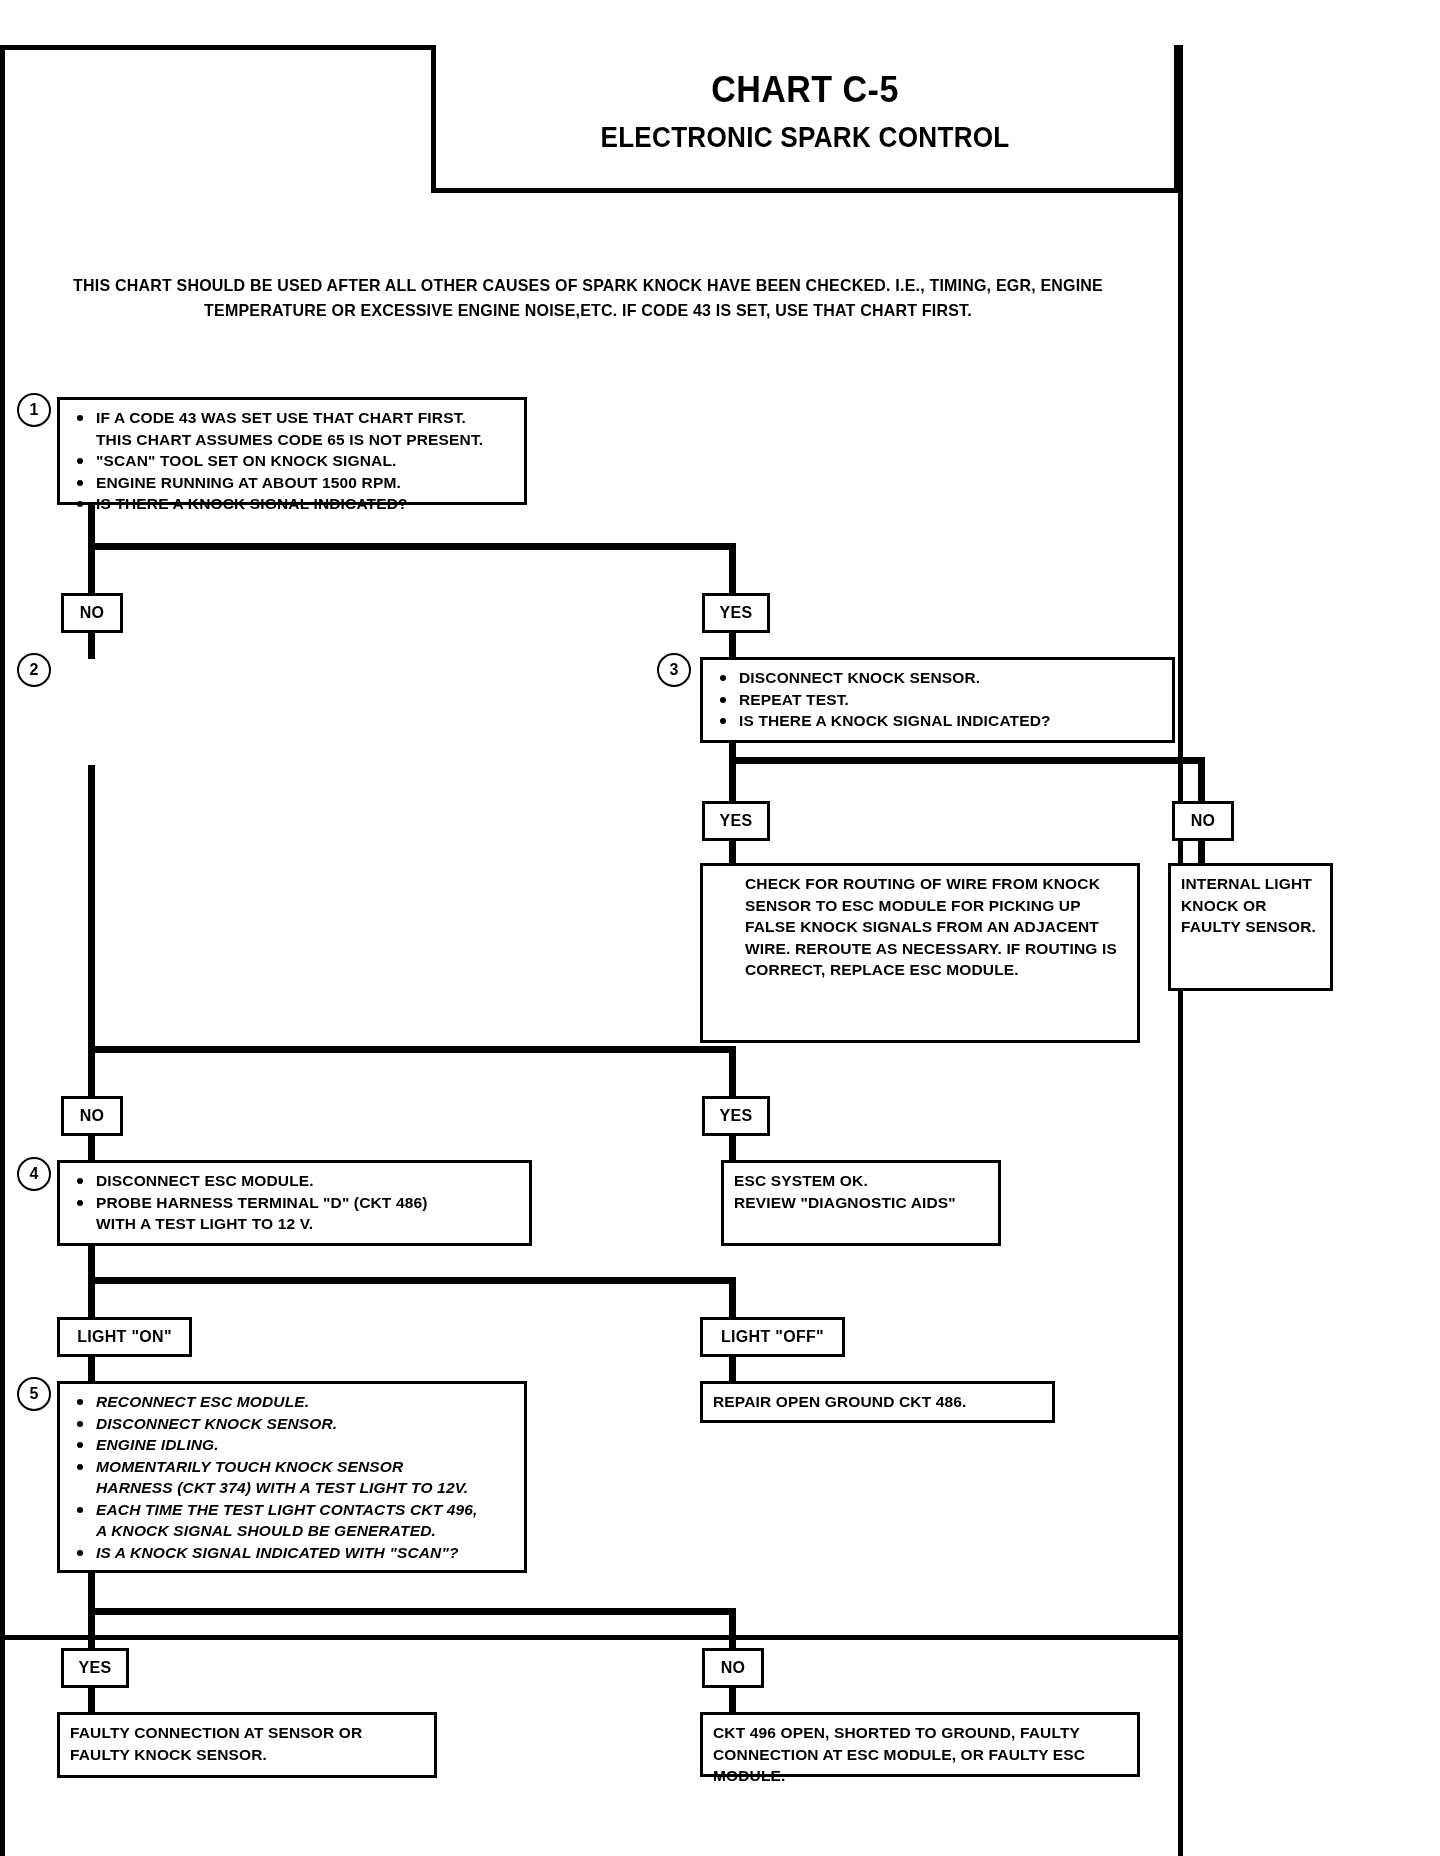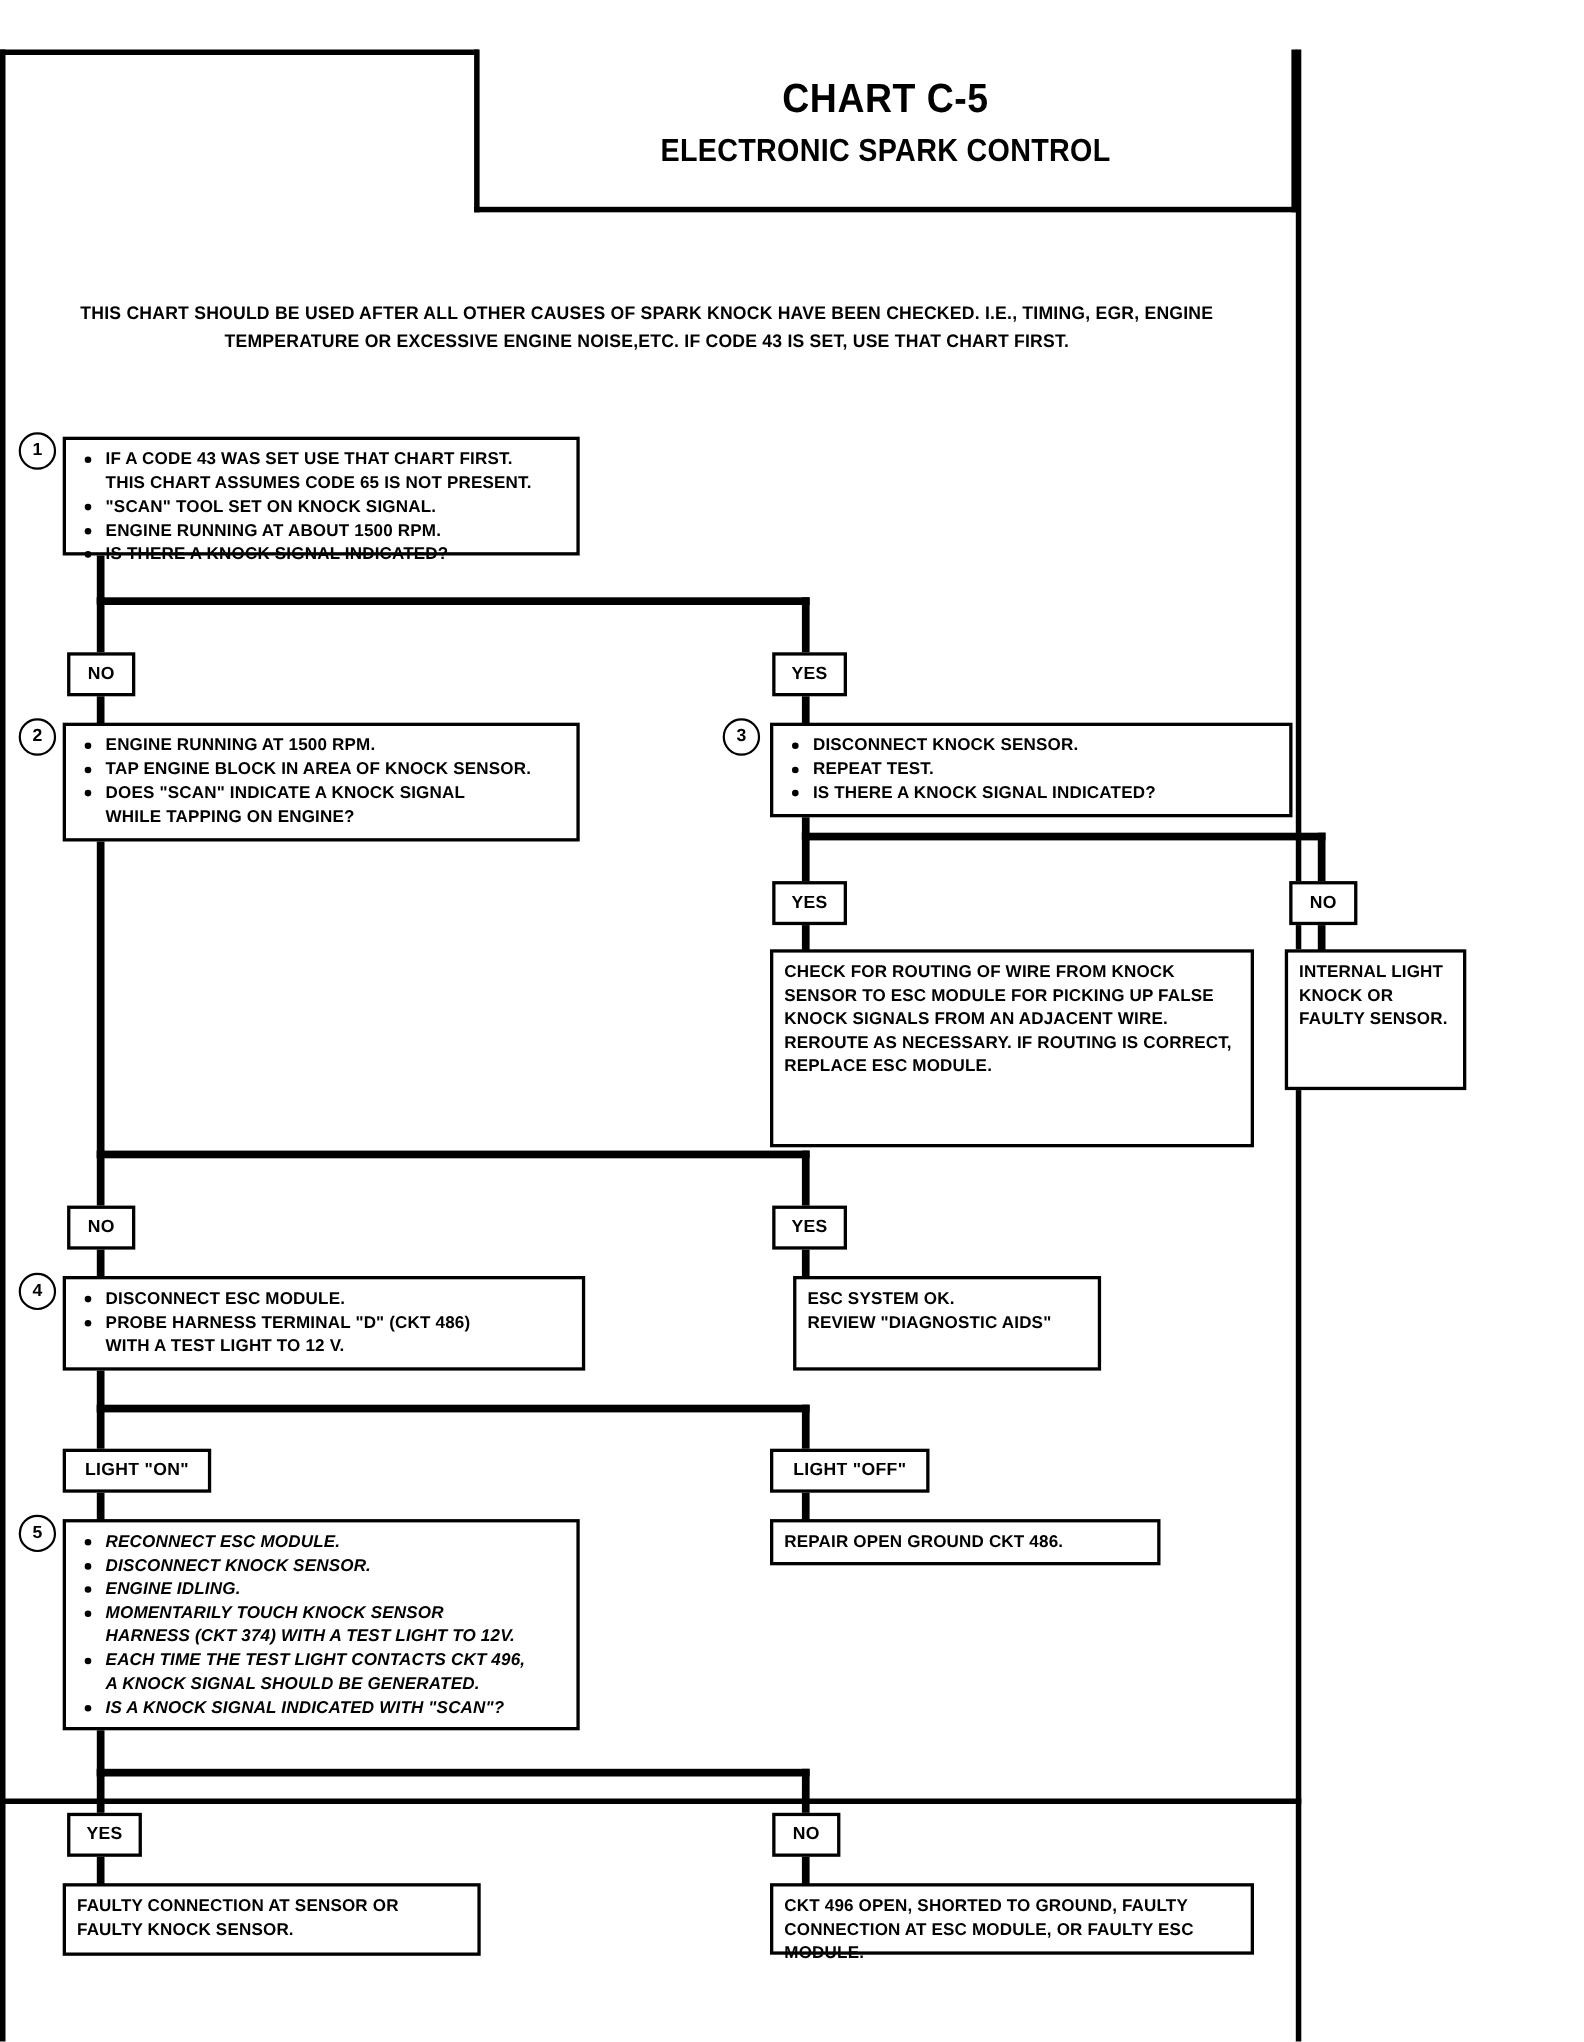--- a/index.html
+++ b/index.html
@@ -106,30 +106,20 @@
   <div class="ln" style="left:729px;top:498px;width:7px;height:52px;"></div>
   <div class="ln" style="left:88px;top:498px;width:7px;height:52px;"></div>
 
   <div class="tag" style="left:61px;top:548px;width:62px;height:40px;">NO</div>
   <div class="tag" style="left:702px;top:548px;width:68px;height:40px;">YES</div>
 
   <div class="ln" style="left:88px;top:586px;width:7px;height:28px;"></div>
   <div class="ln" style="left:729px;top:586px;width:7px;height:28px;"></div>
 
   <div class="num" style="left:17px;top:608px;">2</div>
-  <div class="box" style="left:57px;top:612px;width:470px;height:108px;">
-    <div class="inner">
-      <ul class="bl">
-        <li>ENGINE RUNNING AT 1500 RPM.</li>
-        <li>TAP ENGINE BLOCK IN AREA OF KNOCK SENSOR.</li>
-        <li>DOES "SCAN" INDICATE A KNOCK SIGNAL</li>
-        <li class="cont">WHILE TAPPING ON ENGINE?</li>
-      </ul>
-    </div>
-  </div>
 
   <div class="num" style="left:657px;top:608px;">3</div>
   <div class="box" style="left:700px;top:612px;width:475px;height:86px;">
     <div class="inner">
       <ul class="bl">
         <li>DISCONNECT KNOCK SENSOR.</li>
         <li>REPEAT TEST.</li>
         <li>IS THERE A KNOCK SIGNAL INDICATED?</li>
       </ul>
     </div>
@@ -139,21 +129,21 @@
   <div class="ln" style="left:729px;top:712px;width:476px;height:7px;"></div>
   <div class="ln" style="left:1198px;top:712px;width:7px;height:46px;"></div>
   <div class="ln" style="left:729px;top:712px;width:7px;height:46px;"></div>
 
   <div class="tag" style="left:702px;top:756px;width:68px;height:40px;">YES</div>
   <div class="tag" style="left:1172px;top:756px;width:62px;height:40px;">NO</div>
 
   <div class="ln" style="left:729px;top:794px;width:7px;height:26px;"></div>
   <div class="ln" style="left:1198px;top:794px;width:7px;height:26px;"></div>
 
-  <div class="box" style="left:700px;top:818px;width:440px;height:180px;">
+  <div class="box" style="left:700px;top:818px;width:440px;height:180px;padding-left:32px;">
     <div class="inner plain">CHECK FOR ROUTING OF WIRE FROM KNOCK SENSOR TO ESC MODULE FOR PICKING UP FALSE KNOCK SIGNALS FROM AN ADJACENT WIRE.  REROUTE AS NECESSARY.  IF ROUTING IS CORRECT, REPLACE ESC MODULE.</div>
   </div>
 
   <div class="box" style="left:1168px;top:818px;width:165px;height:128px;">
     <div class="inner plain">INTERNAL LIGHT KNOCK OR FAULTY SENSOR.</div>
   </div>
 
   <div class="ln" style="left:88px;top:720px;width:7px;height:288px;"></div>
   <div class="ln" style="left:88px;top:1001px;width:648px;height:7px;"></div>
   <div class="ln" style="left:729px;top:1001px;width:7px;height:52px;"></div>

